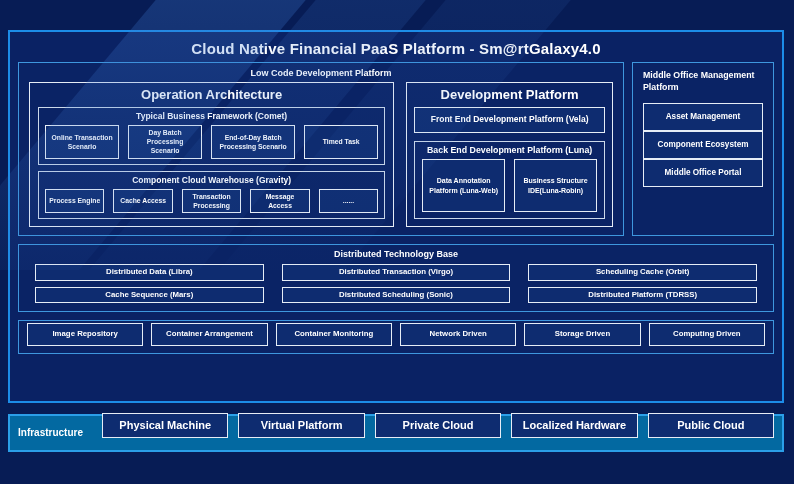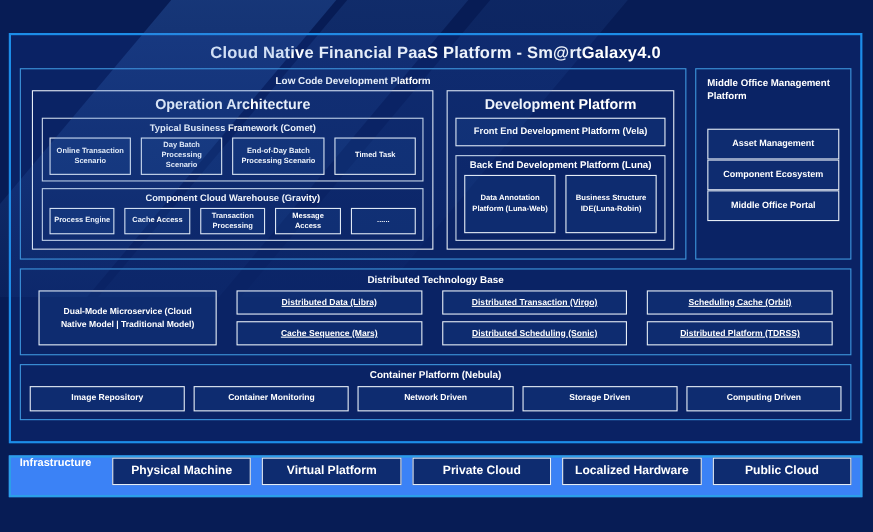--- a/index.html
+++ b/index.html
@@ -54,41 +54,41 @@
   .items-row .sm.wide { flex:1.15; }
 
   .dev-plat { flex:1; padding:1px 7px 7px; }
   .front-box { height:26px; margin-bottom:8px; font-size:8.5px; flex:none; }
   .back-sec { flex:1; border:1px solid #ccd9ea; padding:2px 7px 6px; display:flex; flex-direction:column; }
   .back-title { font-size:8.8px; font-weight:bold; text-align:center; margin:1px 0 4px; }
   .back-items { flex:1; display:flex; gap:9px; }
   .back-items .sm { font-size:7px; }
 
   .middle-office { width:142px; flex:none; padding:6px 10px; }
-  .mo-title { line-height:1.4; margin-bottom:23px; font-size:8.8px; font-weight:bold; }
+  .mo-title { line-height:1.4; margin-bottom:9px; font-size:8.8px; font-weight:bold; }
   .mo-box { height:28px; font-size:8.2px; flex:none; }
 
   .dist { margin-top:8px; padding:2px 16px 8px; }
   .center-label { text-align:center; margin:2px 0 5px; }
   .dist-body { display:flex; gap:18px; }
   .dual-mode {
     width:162px; flex:none; height:50px;
     font-size:7.8px; line-height:1.55; padding:4px 12px;
   }
   .dist-col { flex:1; display:flex; flex-direction:column; gap:6px; }
-  .dist-col .sm { height:22px; font-size:7.8px;text-decoration:underline; }
+  .dist-col .sm { height:22px; font-size:7.8px; }
 
   .container-plat { margin-top:8px; padding:2px 8px 7px; }
   .cp-row { display:flex; gap:8px;align-items:flex-end; }
   .cp-row .sm { height:23px; font-size:7.8px; }
 
   .infra {
     position:absolute; left:8px; top:414px; width:776px; height:38px;
-    border:2px solid #2b9fe8; background:#3b82f6;
-    display:flex; align-items:flex-start; padding:0 8px; gap:10px;
+    border:2px solid #2b9fe8; background:#0369a1;
+    display:flex; align-items:flex-end; padding:12px 8px; gap:10px;
   }
   .infra-label { font-size:10px; font-weight:bold; width:74px; flex:none; }
   .infra .sm { height:25px; font-size:11px; }
 </style>
 </head>
 <body>
 
 <div class="streak streak-a"></div>
 <div class="streak streak-b"></div>
 <div class="streak streak-c"></div>
@@ -148,40 +148,39 @@
         <div class="sm mo-box">Asset Management</div>
         <div class="sm mo-box">Component Ecosystem</div>
         <div class="sm mo-box">Middle Office Portal</div>
       </div>
 
     </div>
 
     <div class="section dist">
       <div class="sec-label center-label">Distributed Technology Base</div>
       <div class="dist-body">
-        <div class="sm dual-mode">Dual-Mode Microservice (Cloud Native Model | Traditional Model)</div>
         <div class="dist-col">
           <div class="sm">Distributed Data (Libra)</div>
           <div class="sm">Cache Sequence (Mars)</div>
         </div>
         <div class="dist-col">
           <div class="sm">Distributed Transaction (Virgo)</div>
           <div class="sm">Distributed Scheduling (Sonic)</div>
         </div>
         <div class="dist-col">
           <div class="sm">Scheduling Cache (Orbit)</div>
           <div class="sm">Distributed Platform (TDRSS)</div>
         </div>
       </div>
     </div>
 
     <div class="section container-plat">
-      <div class="sec-label center-label">Container Platform (Nebula)</div>
       <div class="cp-row">
         <div class="sm">Image Repository</div>
+        <div class="sm">Container Arrangement</div>
         <div class="sm">Container Monitoring</div>
         <div class="sm">Network Driven</div>
         <div class="sm">Storage Driven</div>
         <div class="sm">Computing Driven</div>
       </div>
     </div>
 
   </div>
 </div>
 

